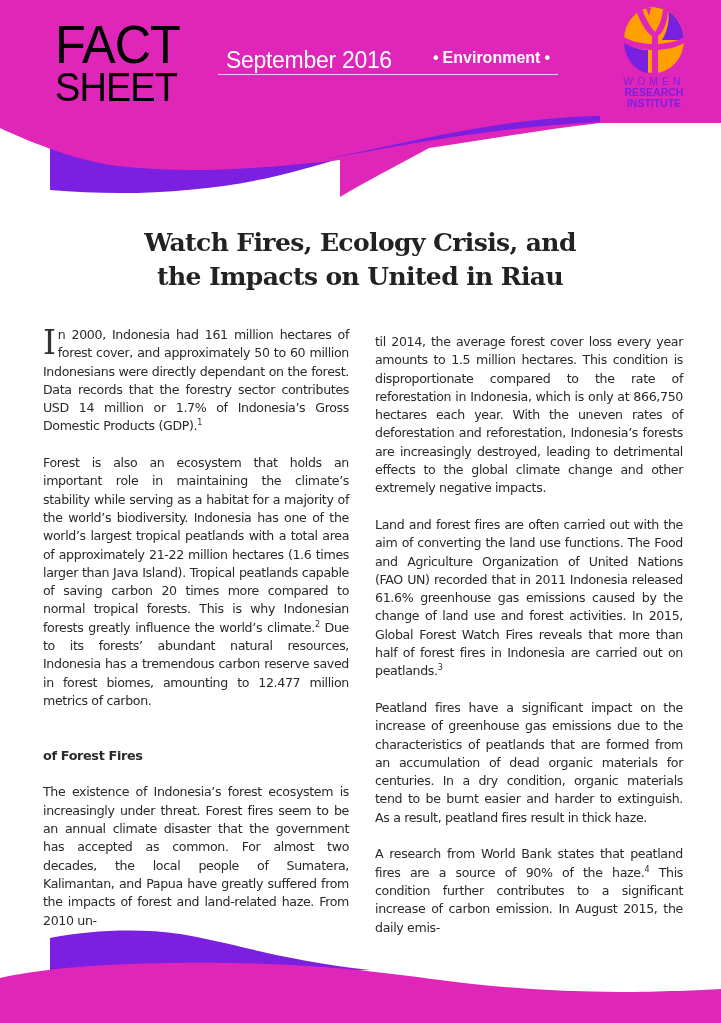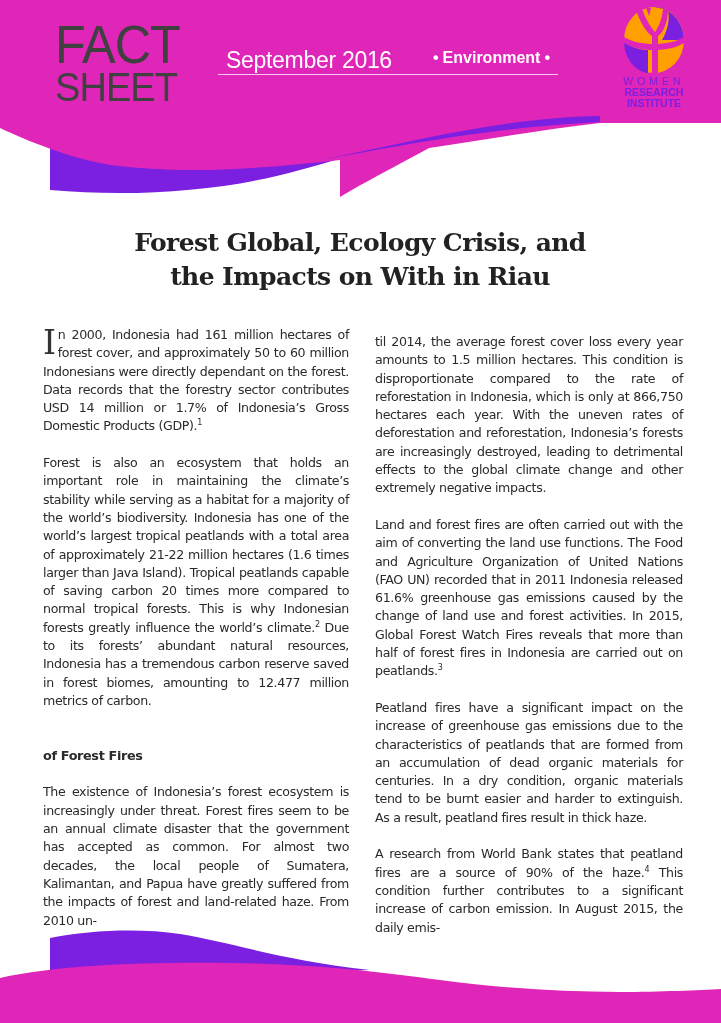--- a/index.html
+++ b/index.html
@@ -6,21 +6,21 @@
   body {
     width: 721px; height: 1023px; position: relative; overflow: hidden;
     background: #ffffff;
     font-family: "DejaVu Sans", sans-serif;
   }
   .header-bg { position: absolute; left: 0; top: 0; width: 721px; height: 200px; }
   .footer-bg { position: absolute; left: 0; top: 920px; width: 721px; height: 103px; }
 
   .fact-title {
     position: absolute; left: 55px; top: 18px;
-    color: #404040; font-family: "Liberation Sans", sans-serif;
+    color: #000000; font-family: "Liberation Sans", sans-serif;
     line-height: 1; letter-spacing: -1px;
   }
   .fact-title .fact { display: block; font-size: 53px; font-weight: normal; transform: scaleX(0.95); transform-origin: left; }
   .fact-title .sheet { display: block; font-size: 40px; font-weight: normal; margin-top: -4px; transform: scaleX(0.95); transform-origin: left; }
 
   .meta-row {
     position: absolute; left: 218px; top: 44px; width: 340px; height: 30px;
     border-bottom: 1px solid #f6c8ef;
     color: #ffffff; font-family: "Liberation Sans", sans-serif;
   }
@@ -90,22 +90,22 @@
     <path d="M28,2 L31,10 L33,2 Z" fill="#e026b8"></path>
   </svg>
   <div class="logo-text">
     <div class="women">WOMEN</div>
     <div class="org">RESEARCH</div>
     <div class="org">INSTITUTE</div>
   </div>
 </div>
 
 <div class="doc-title">
-  <div>Forest Global, Ecology Crisis, and</div>
-  <div>the Impacts on With in Riau</div>
+  <div>Watch Fires, Ecology Crisis, and</div>
+  <div>the Impacts on United in Riau</div>
 </div>
 
 <div class="column col-left">
   <p><span class="dropcap">I</span><span>n 2000, Indonesia had 161 million hectares of forest cover, and approximately 50 to 60 million Indonesians were directly dependant on the forest. Data records that the forestry sector contributes USD 14 million or 1.7% of Indonesia’s Gross Domestic Products (GDP).</span><sup>1</sup></p>
   <p><span>Forest is also an ecosystem that holds an important role in maintaining the climate’s stability while serving as a habitat for a majority of the world’s biodiversity. Indonesia has one of the world’s largest tropical peatlands with a total area of approximately 21-22 million hectares (1.6 times larger than Java Island). Tropical peatlands capable of saving carbon 20 times more compared to normal tropical forests. This is why Indonesian forests greatly influence the world’s climate.</span><sup>2</sup><span> Due to its forests’ abundant natural resources, Indonesia has a tremendous carbon reserve saved in forest biomes, amounting to 12.477 million metrics of carbon.</span></p>
   <h3><br><span>of Forest Fires</span></h3>
   <p><span>The existence of Indonesia’s forest ecosystem is increasingly under threat. Forest fires seem to be an annual climate disaster that the government has accepted as common. For almost two decades, the local people of Sumatera, Kalimantan, and Papua have greatly suffered from the impacts of forest and land-related haze. From 2010 un-</span></p>
 </div>
 
 <div class="column col-right">

